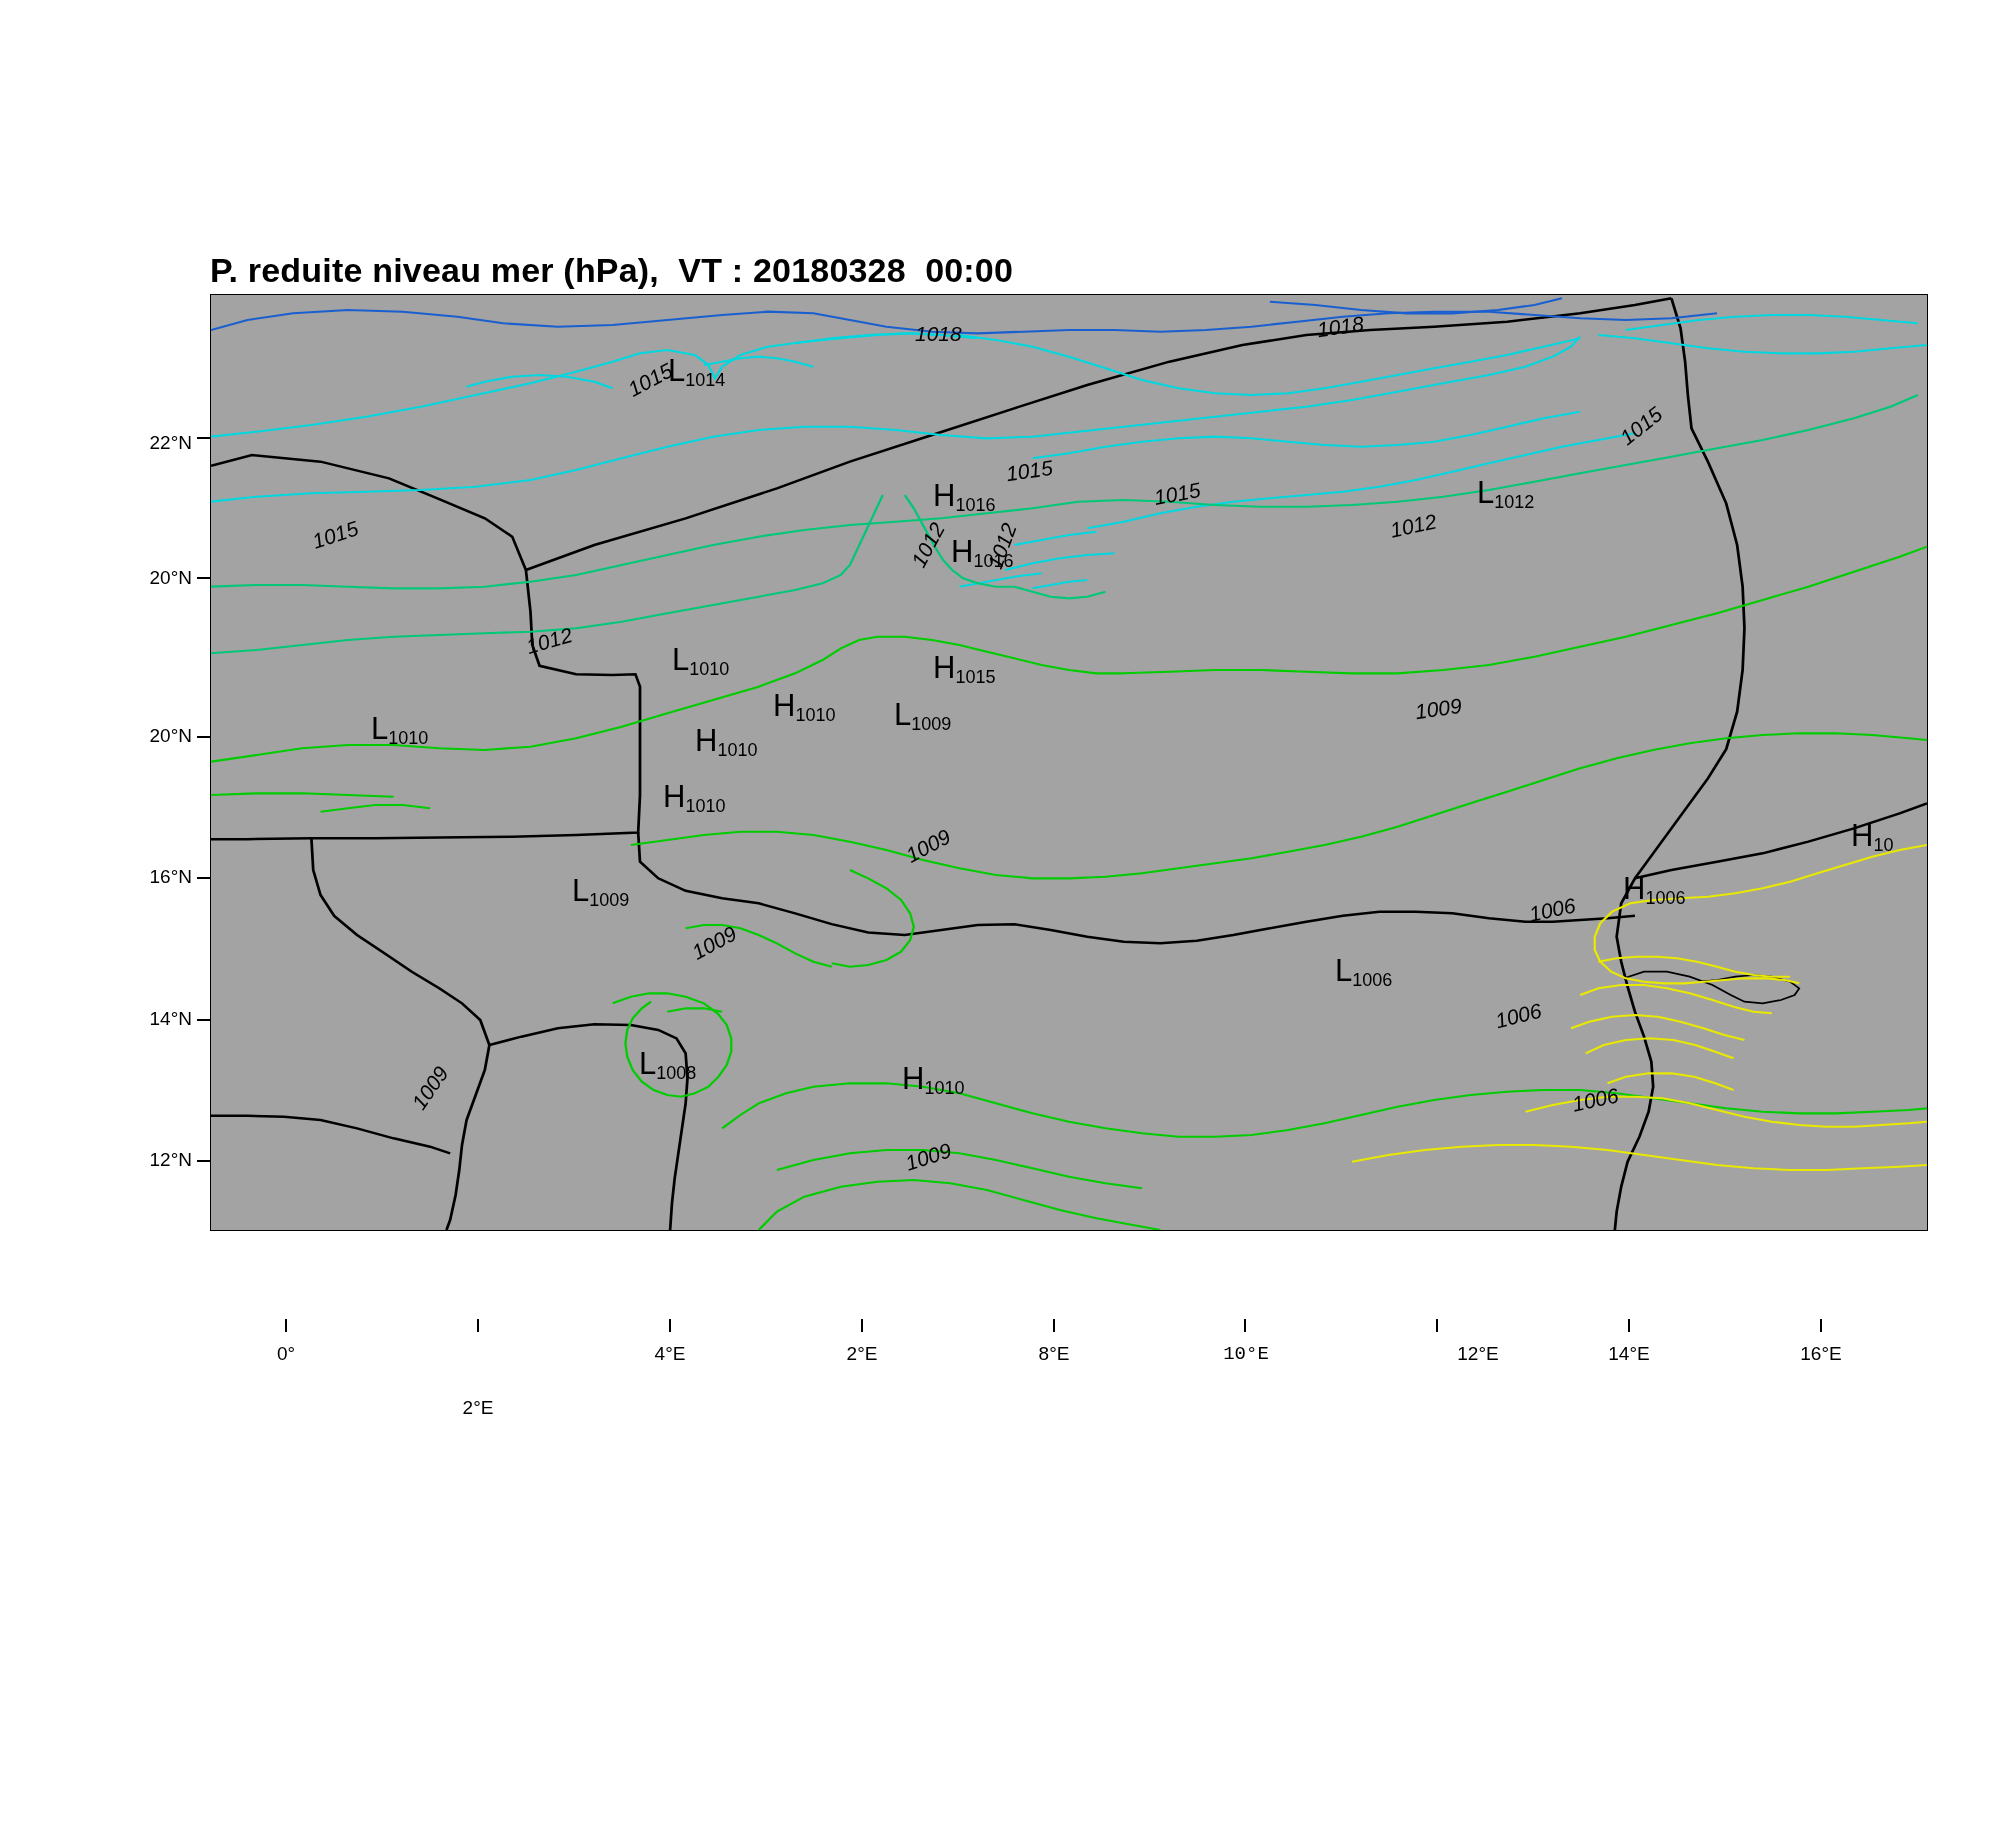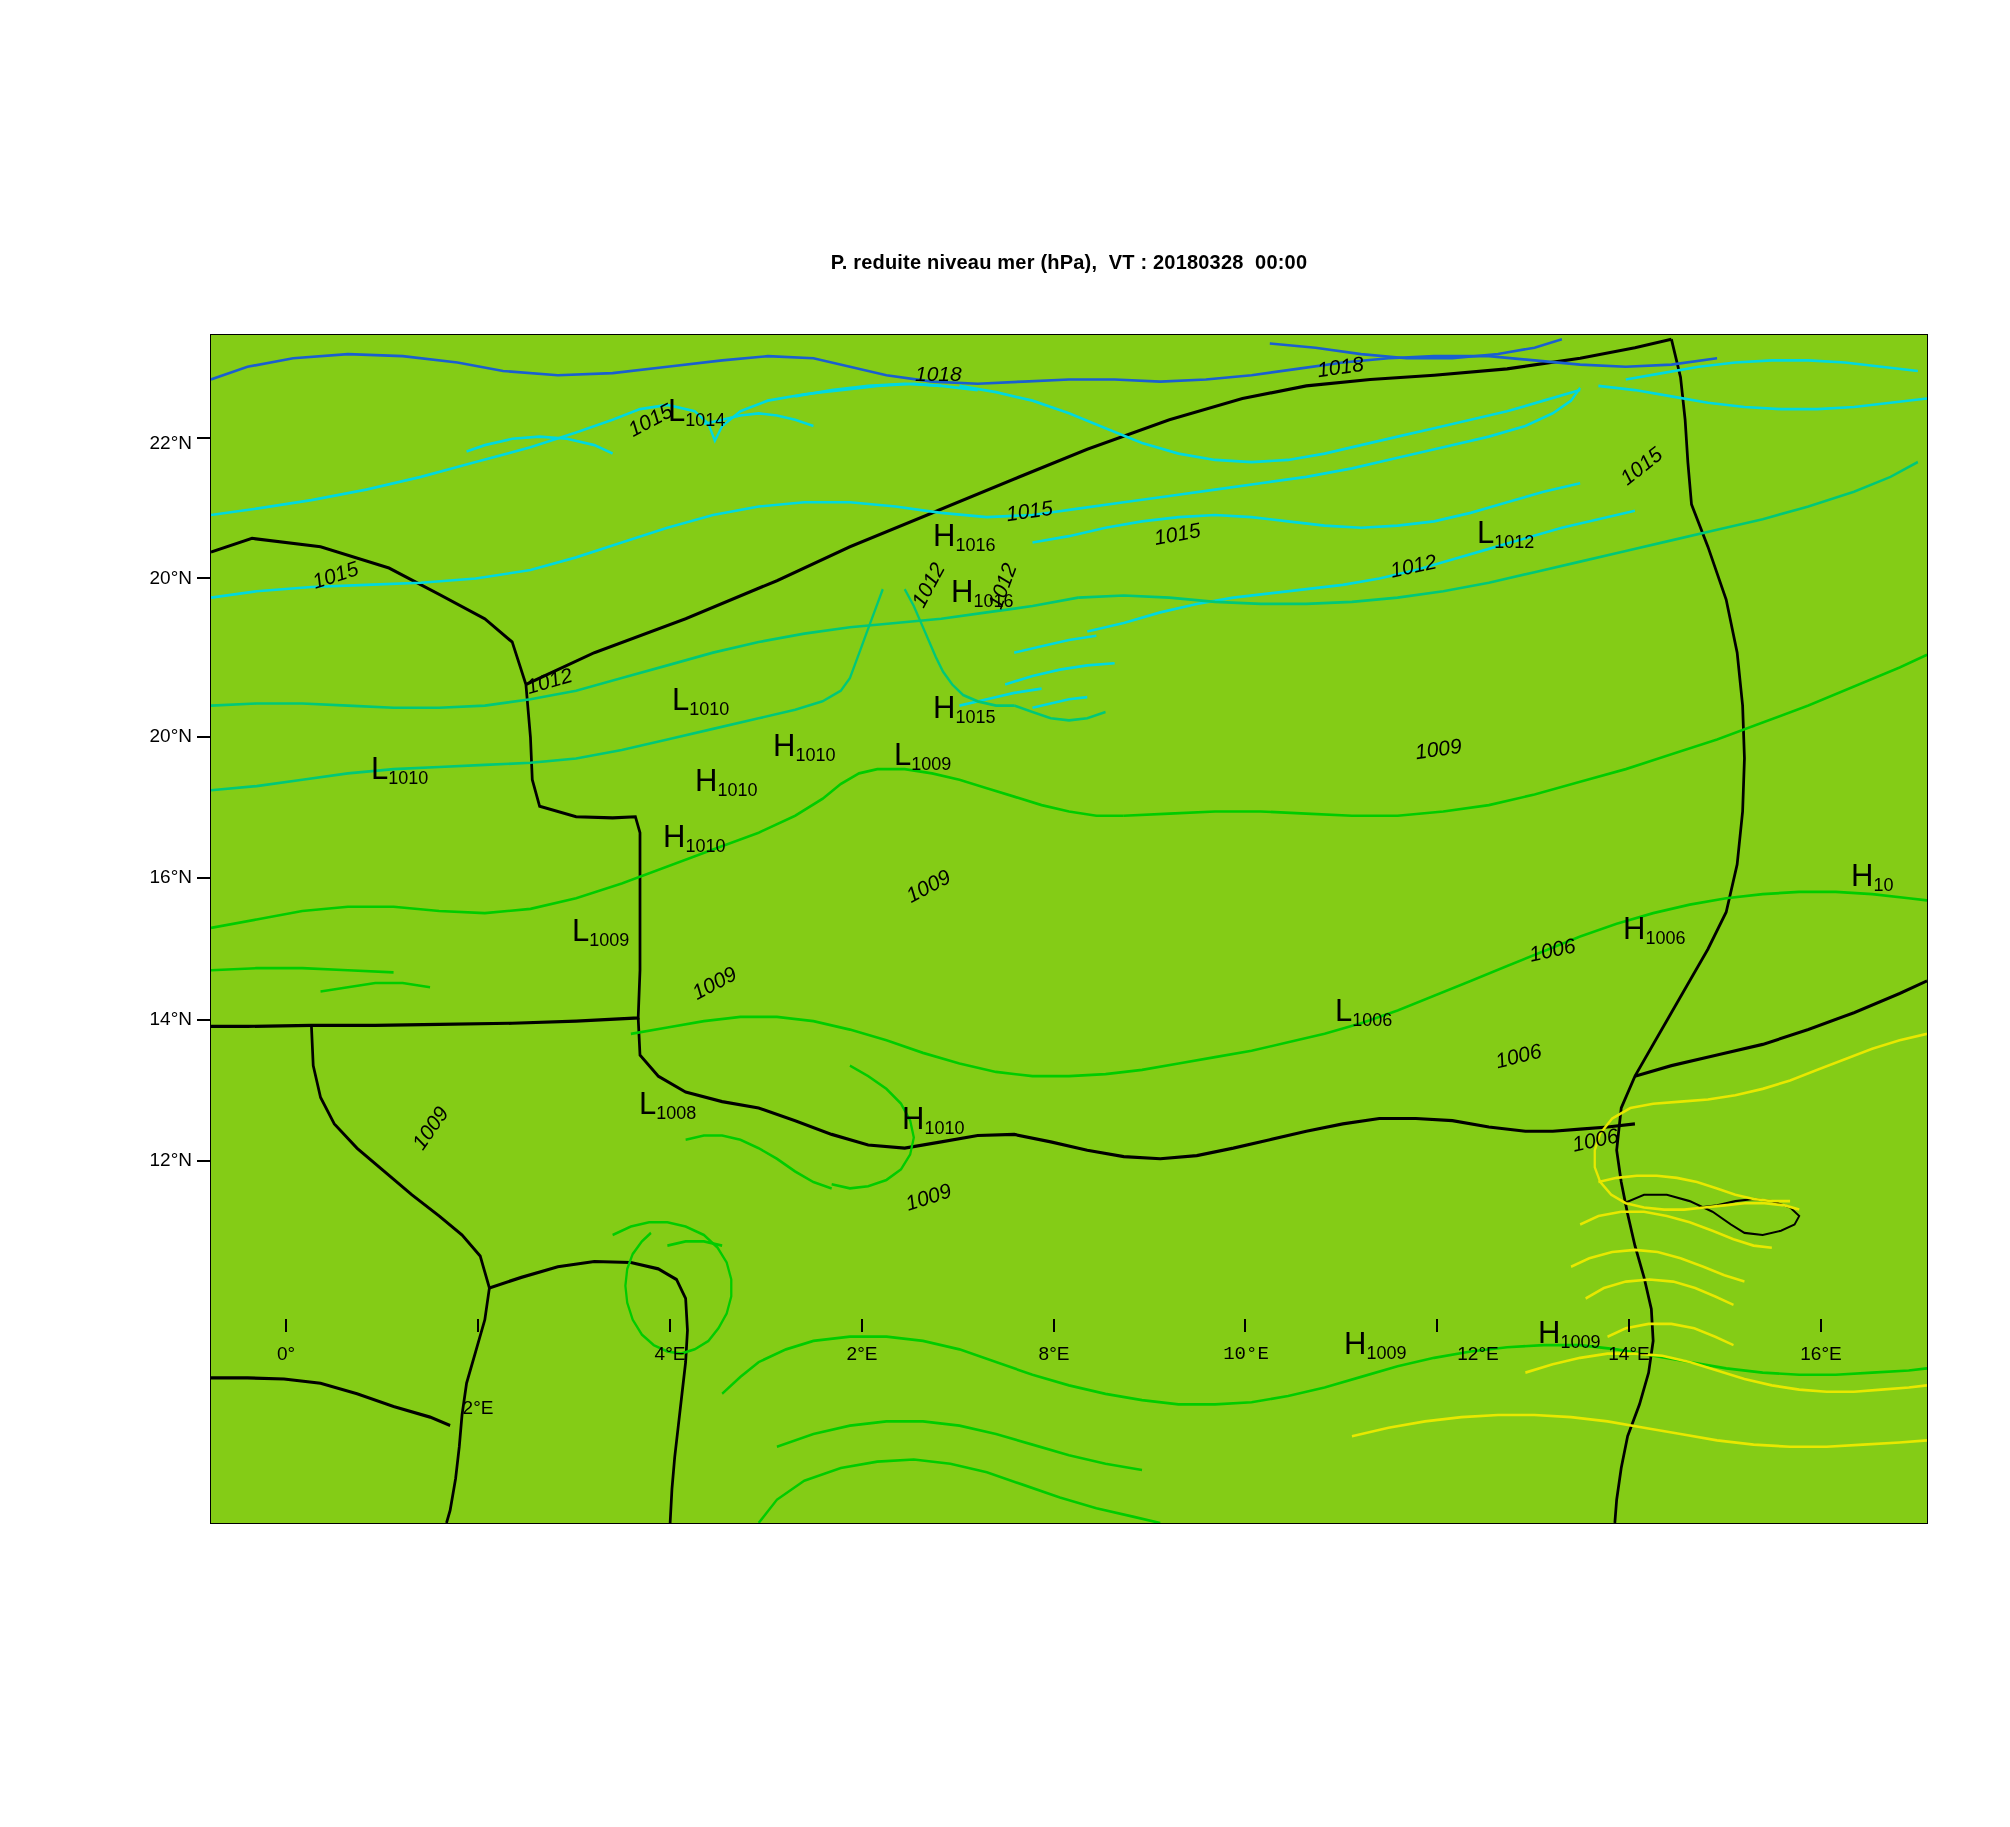--- a/index.html
+++ b/index.html
@@ -17,43 +17,42 @@
     position: relative;
     width: 2010px;
     height: 1827px;
     background: #ffffff;
   }
   #chart-title {
     position: absolute;
     left: 0;
     top: 251px;
     width: 2010px;
-    text-align: center;
-    font-size: 20px;
+    text-align: left;
+    font-size: 34px;
     font-weight: bold;
     color: #000000;
     letter-spacing: 0.2px;
     white-space: pre;
   }
   
   #chart-title {
     left: 210px;
     width: 1718px;
   }
   #plot-area {
     position: absolute;
     left: 210px;
     top: 294px;
     width: 1718px;
-    height: 1190px;
+    height: 937px;
     border: 1.8px solid #000000;
     box-sizing: border-box;
     overflow: hidden;
-    background: #84cc16;
-    margin-top: 40px;
+    background: #a3a3a3;
   }
   #map-svg {
     position: absolute;
     left: 0;
     top: 0;
     width: 100%;
     height: 100%;
   }
   .tick-label-y {
     position: absolute;

